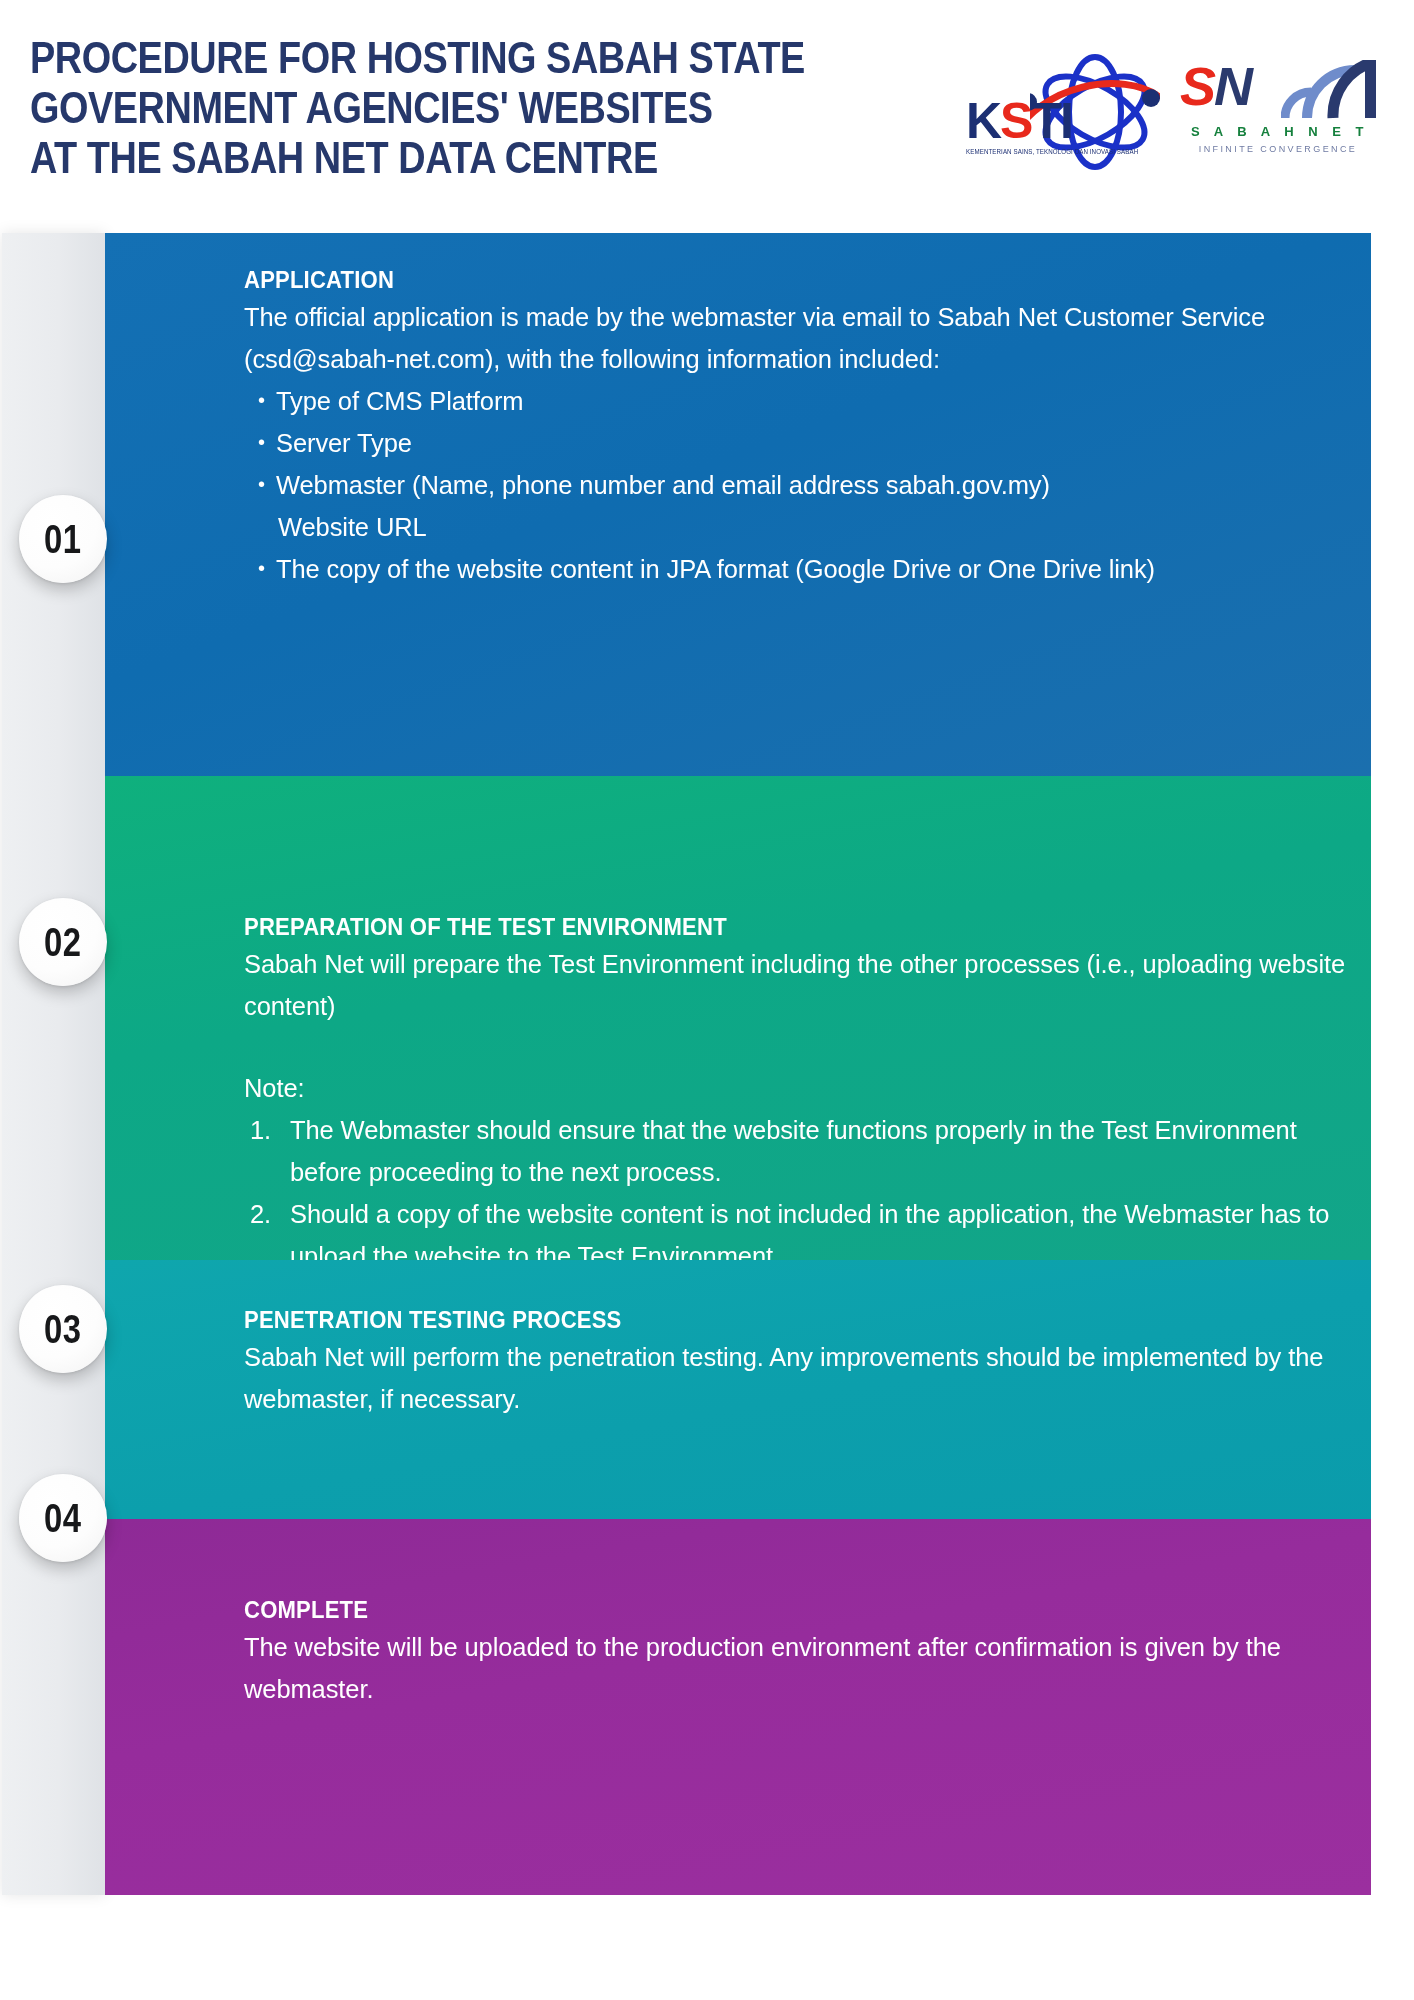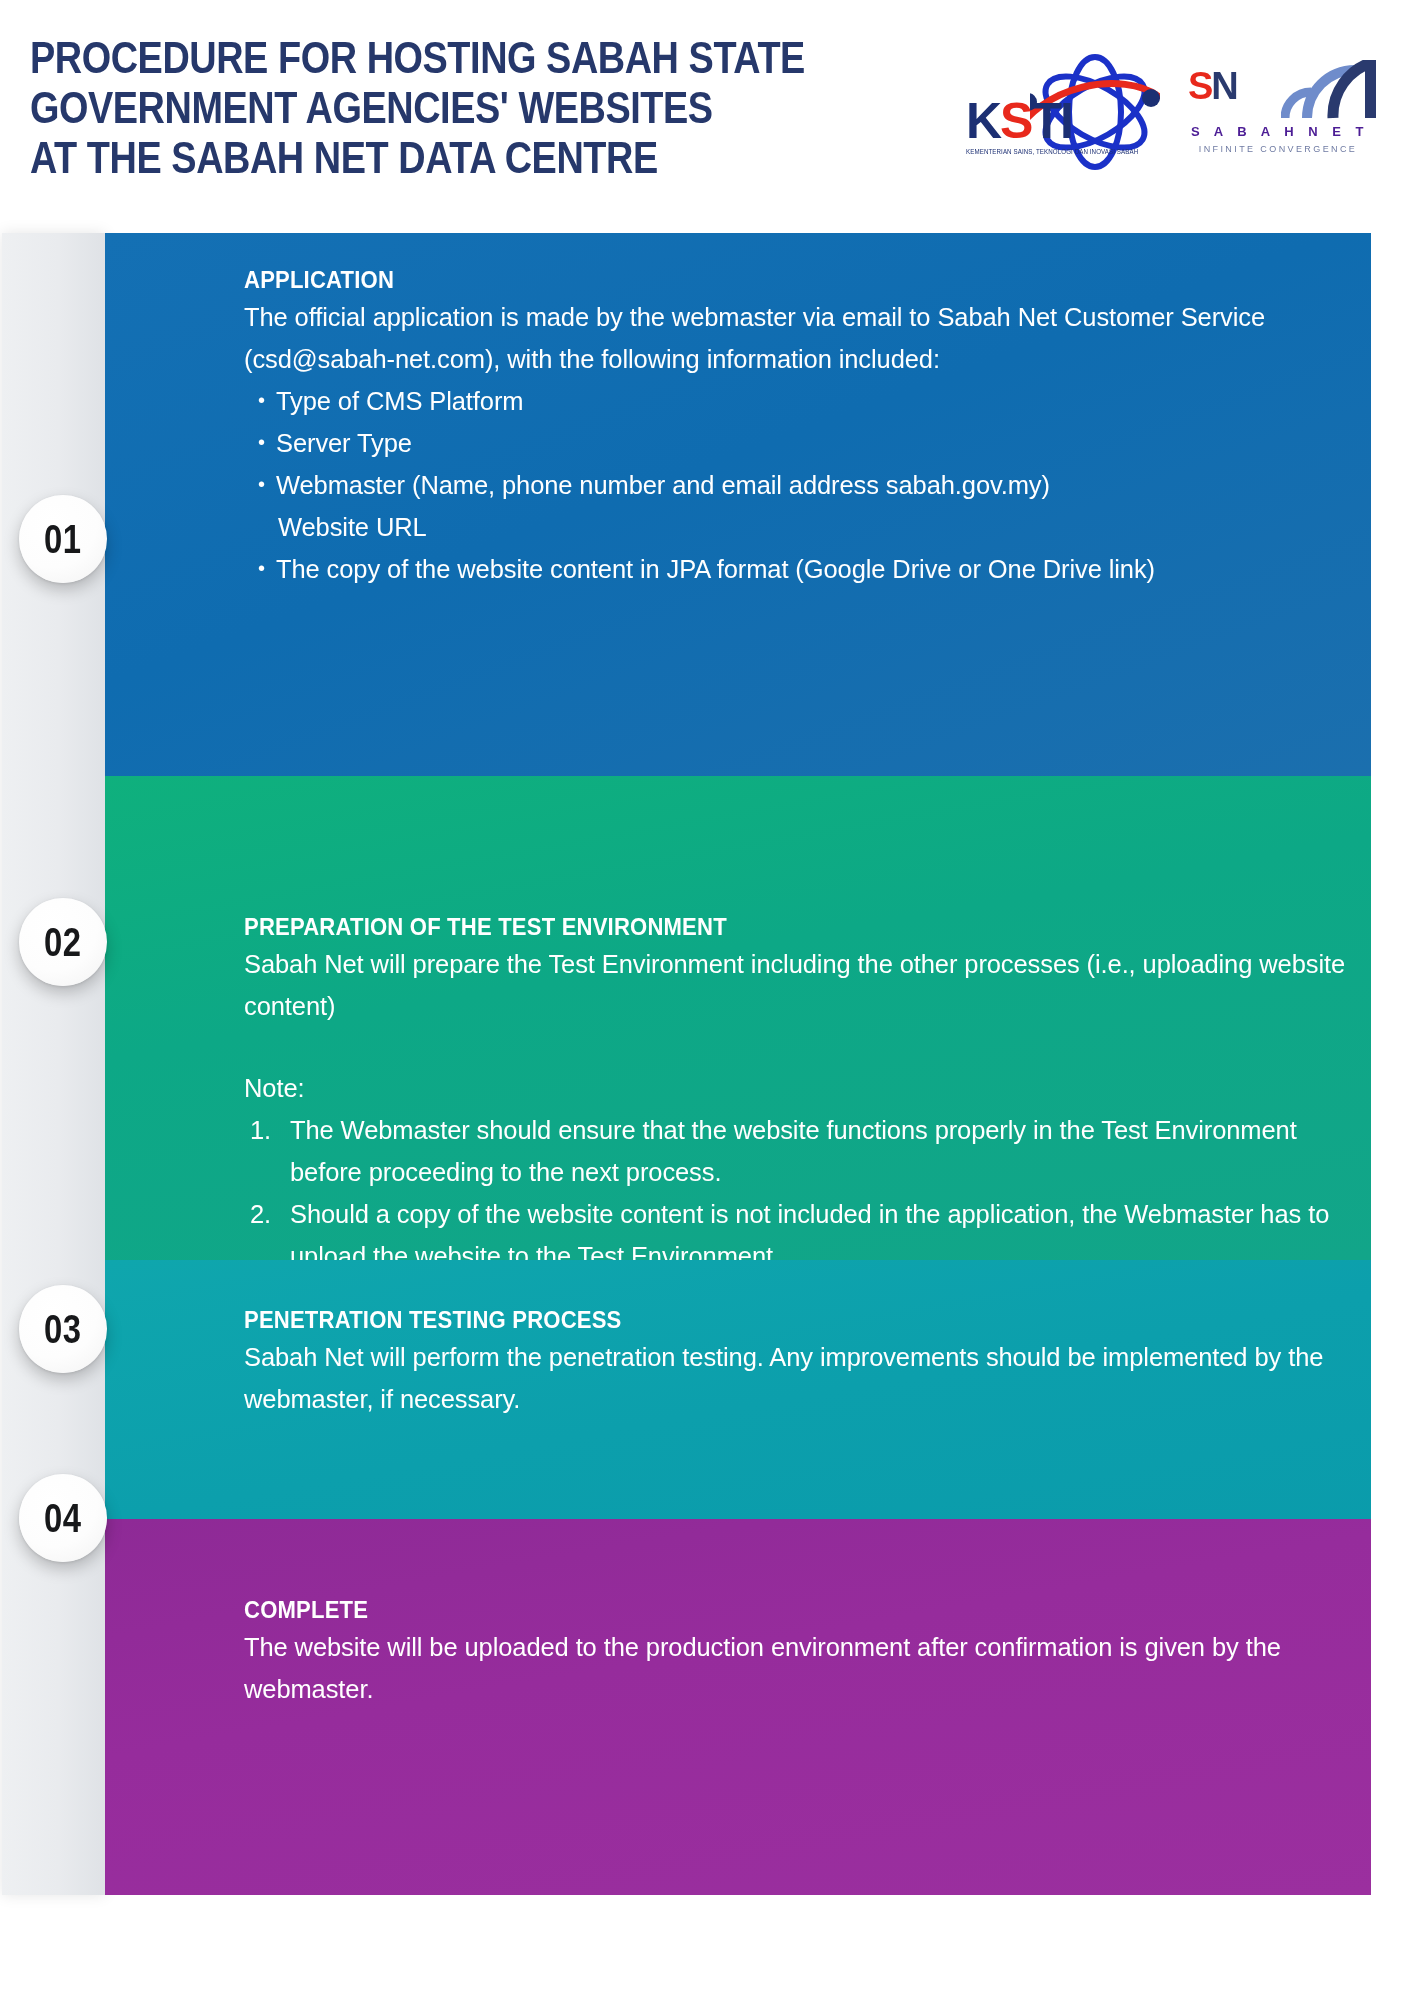--- a/index.html
+++ b/index.html
@@ -54,33 +54,34 @@
     color:#1c2f73; white-space:nowrap; z-index:3;
     transform:scaleX(0.95); transform-origin:left top;
   }
   .atom { position:absolute; left:70px; top:0px; width:130px; height:120px; z-index:1; }
 
   .snet-logo {
     position:absolute; left:218px; top:18px; width:200px; height:110px;
   }
   .snet-word { position:absolute; left:0; top:0; width:200px; height:66px; }
   .snet-sn {
-    position:absolute; left:10px; top:-4px;
-    font-family:"Liberation Sans", sans-serif;
-    font-weight:bold; font-size:38px; line-height:64px;
+    position:absolute; left:2px; top:-4px;
+    font-family:"Liberation Sans", sans-serif;
+    font-weight:bold; font-size:54px; line-height:64px;
     letter-spacing:-2px;
+    font-style:italic;
   }
   .snet-sn .s { color:#e8291c; }
   .snet-sn .n { color:#2a3a6e; }
   .snet-arcs { position:absolute; left:103px; top:2px; width:96px; height:62px; }
   .snet-sabahnet {
     position:absolute; left:4px; top:66px; width:196px;
     font-family:"Liberation Sans", sans-serif;
     font-size:13px; font-weight:bold; letter-spacing:5.5px;
-    color:#4c1d95; text-align:center;
+    color:#15803d; text-align:center;
   }
   .snet-tag {
     position:absolute; left:0px; top:86px; width:200px;
     font-family:"Liberation Sans", sans-serif;
     font-size:9px; letter-spacing:2.4px;
     color:#6f7ba3; text-align:center;
   }
 
   
   .flow {

